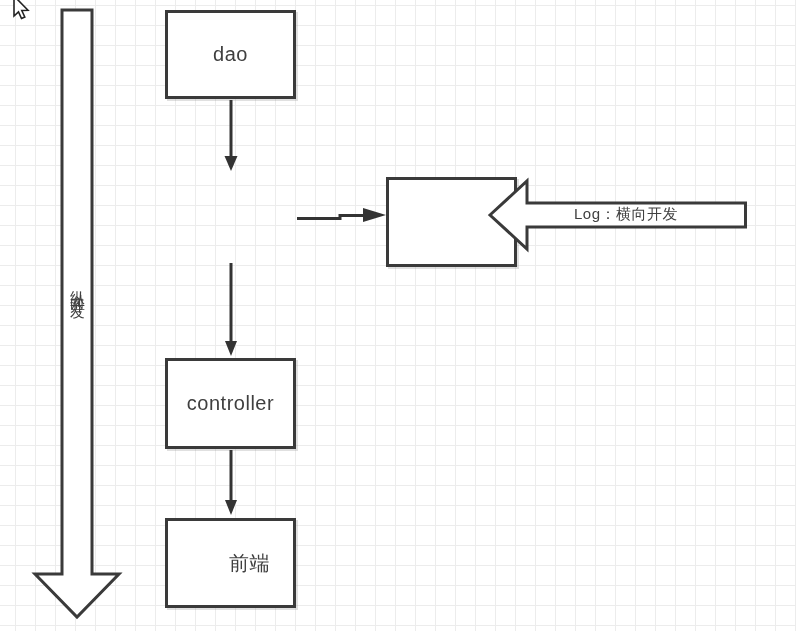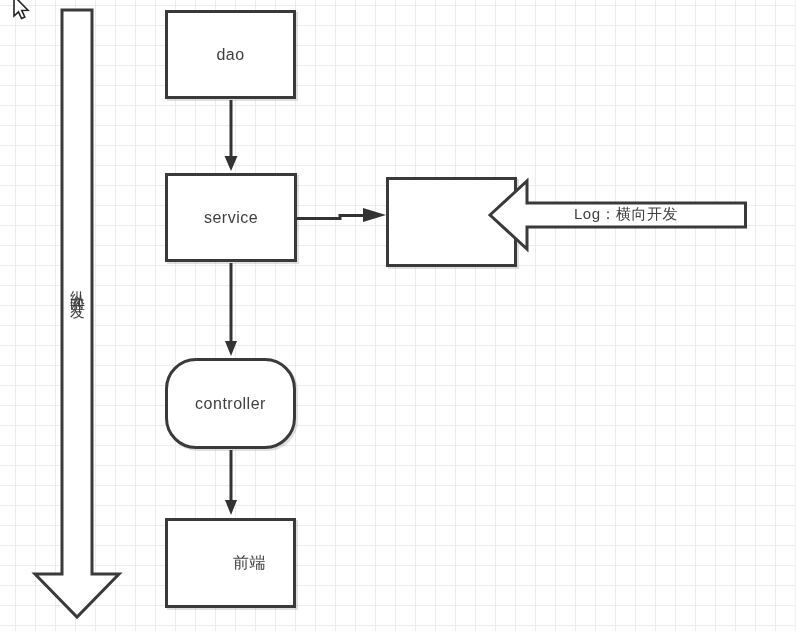--- a/index.html
+++ b/index.html
@@ -19,26 +19,26 @@
   }
   .overlay{
     position:absolute;left:0;top:0;z-index:2;pointer-events:none;
   }
   .box{
     position:absolute;z-index:1;
     box-sizing:border-box;
     background:#fff;
     border:3px solid #3a3a3a;
     display:flex;align-items:center;justify-content:center;
-    font-size:16px;color:#3f3f3f;letter-spacing:0.5px;
+    font-size:20px;color:#3f3f3f;letter-spacing:0.5px;
     box-shadow:2px 2px 0 rgba(130,130,130,0.25);
   }
   .box-dao{left:165px;top:10px;width:131px;height:89px;}
   .box-service{left:165px;top:173px;width:132px;height:89px;}
-  .box-controller{left:165px;top:358px;width:131px;height:91px;border-radius:31px;}
+  .box-controller{left:165px;top:358px;width:131px;height:91px;}
   .box-frontend{left:165px;top:518px;width:131px;height:90px;padding-left:38px;}
   .box-log-aspect{left:386px;top:177px;width:131px;height:90px;}
   .label{
     position:absolute;z-index:3;color:#3f3f3f;
   }
   .aop-note{
     left:464px;top:111px;font-size:16px;letter-spacing:0.5px;
   }
   .log-arrow-label{
     left:527px;top:203px;width:220px;height:23px;
@@ -56,23 +56,20 @@
     position:absolute;left:6px;top:-6px;z-index:5;
   }
 </style>
 </head>
 <body>
 
 <div class="canvas">
 
   <div class="box box-dao">
     <span>dao</span>
-  </div>
-  <div class="box box-service">
-    <span>service</span>
   </div>
   <div class="box box-controller">
     <span>controller</span>
   </div>
   <div class="box box-frontend">
     <span>前端</span>
   </div>
   <div class="box box-log-aspect"></div>
 
   <svg class="overlay" width="796" height="631" viewBox="0 0 796 631">

